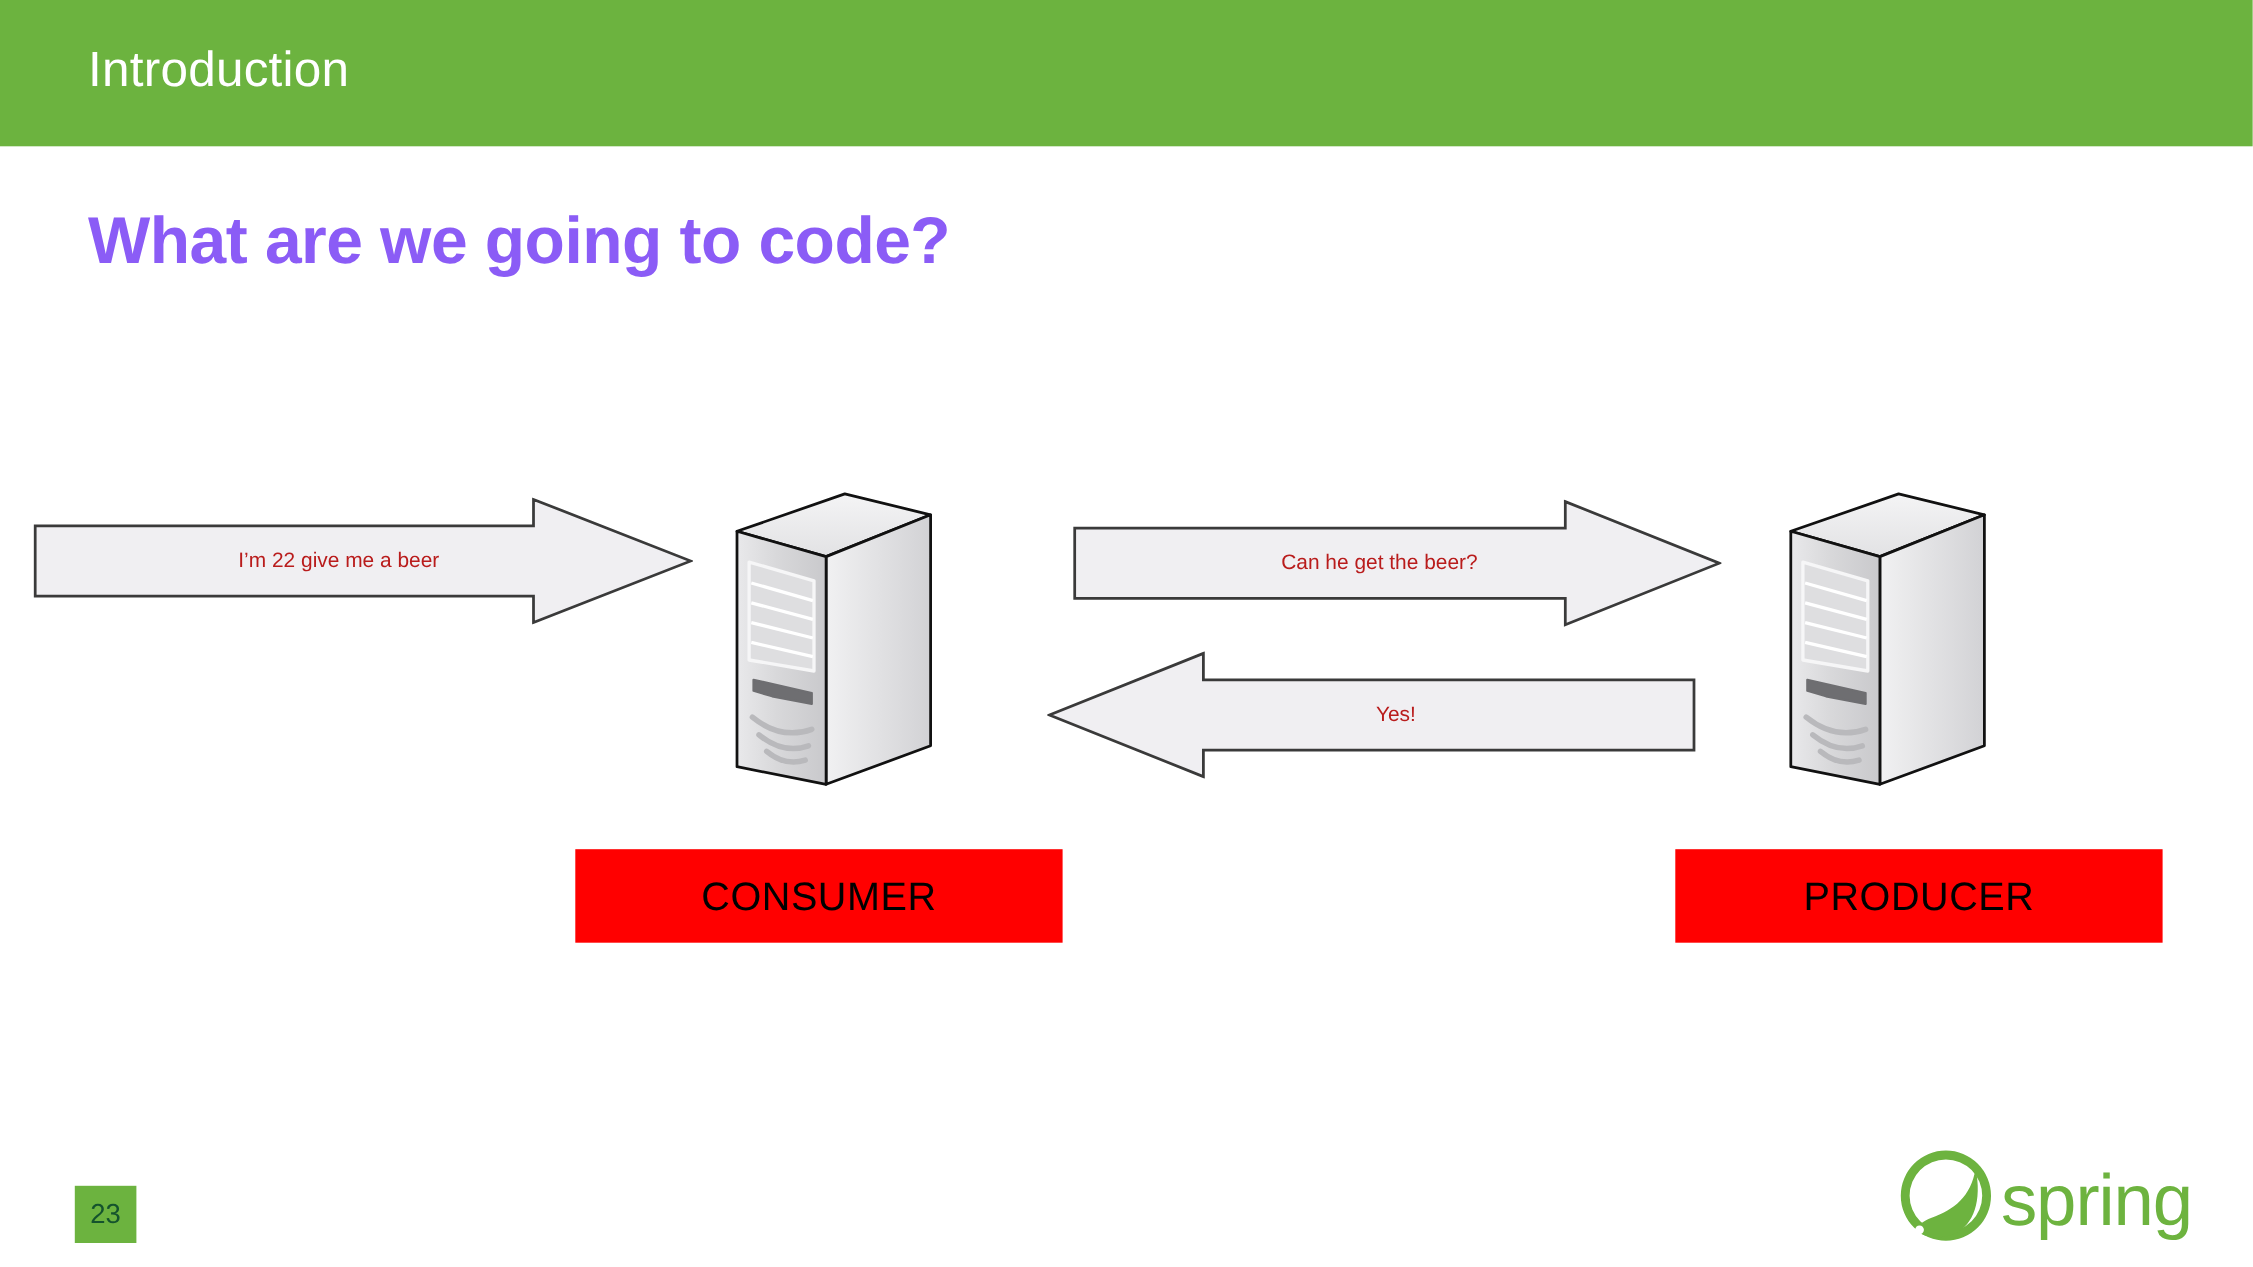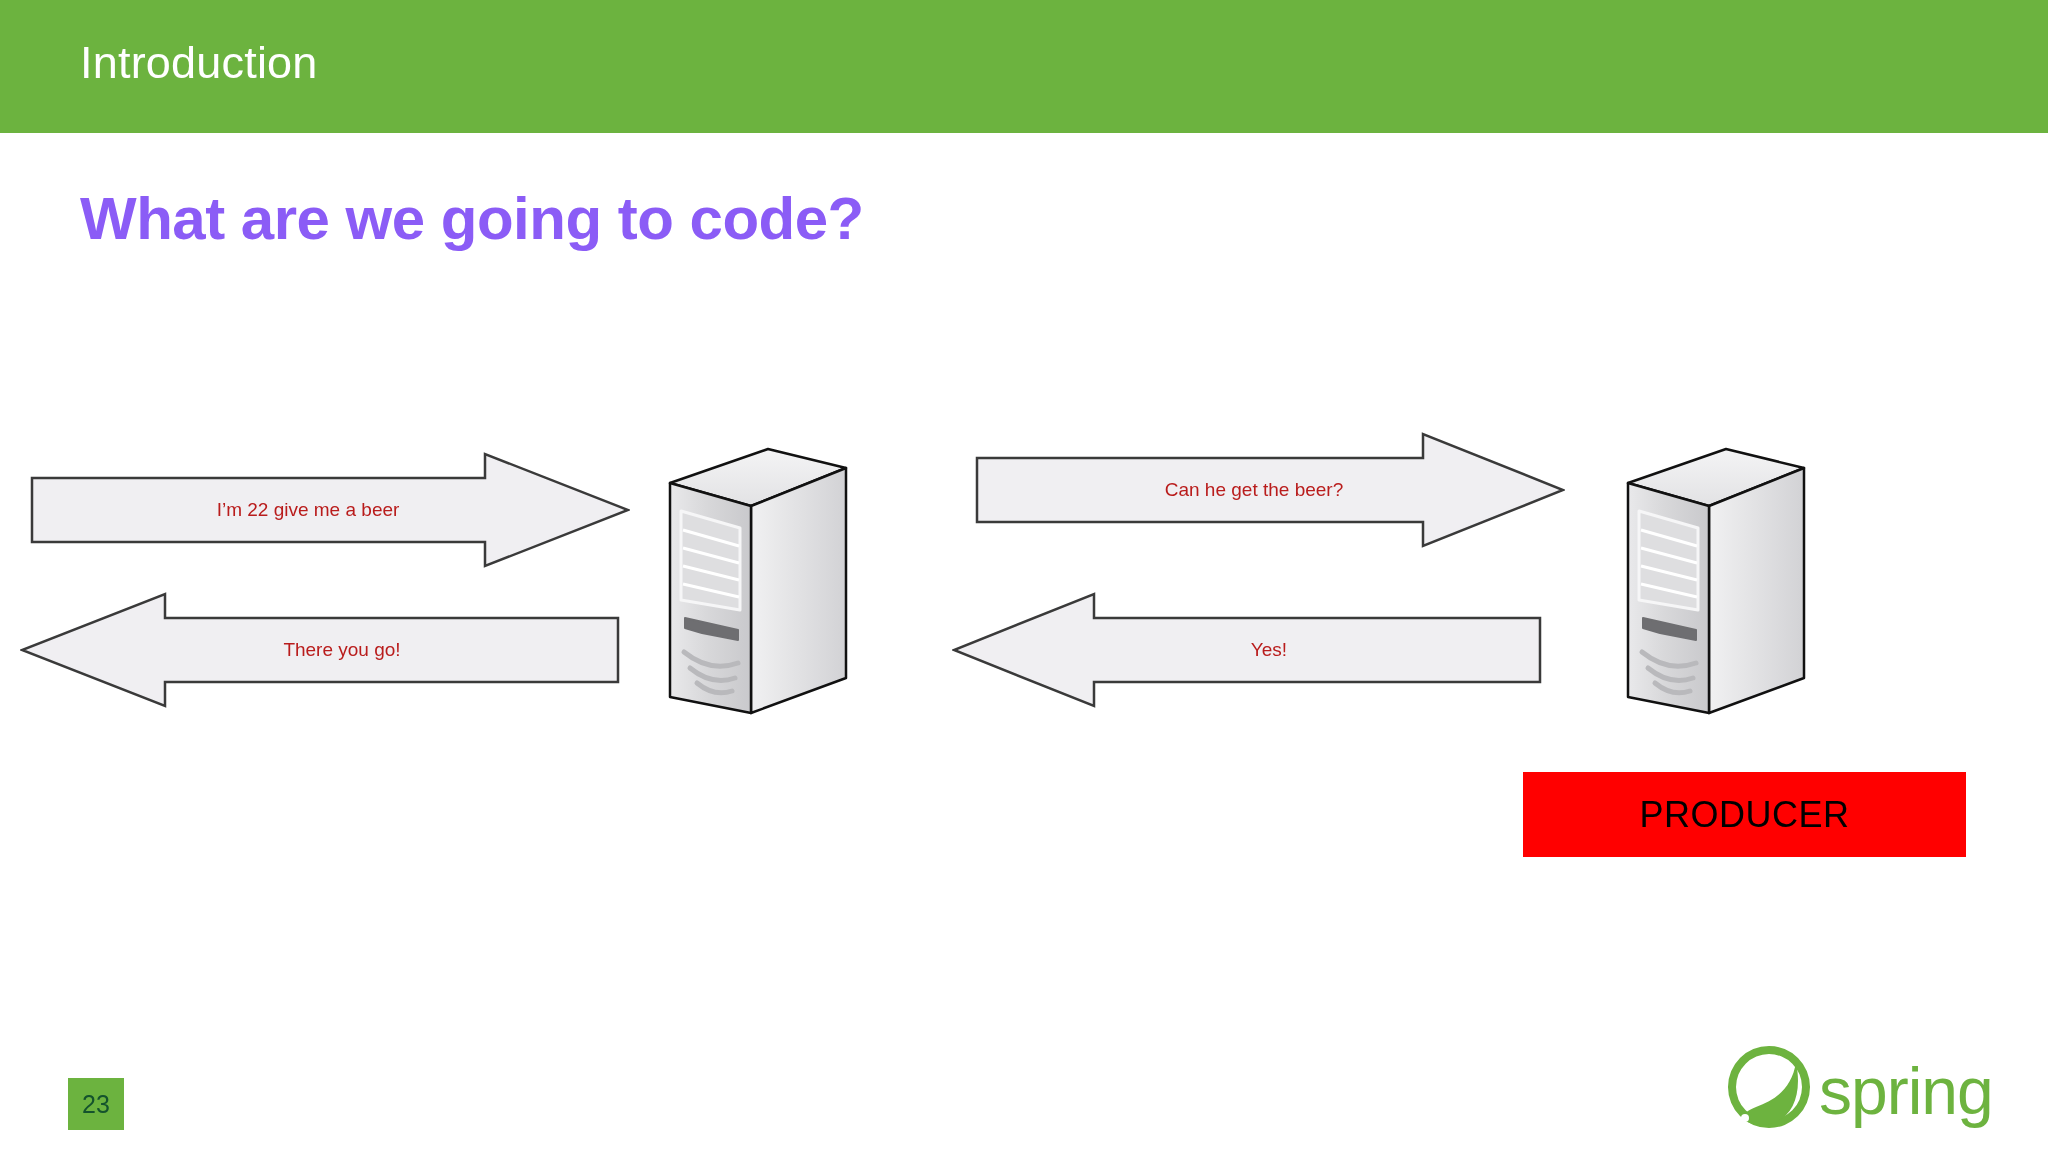--- a/index.html
+++ b/index.html
@@ -52,21 +52,21 @@
     color:#b91c1c;
     white-space:nowrap;
     z-index:2;
     text-align:right;
   }
   .arrow-right .arrow-label { transform:translateX(-22px); }
   .arrow-left  .arrow-label { transform:translateX(22px); }
 
   #arrow-consumer-request { left:30px;   top:452px; width:600px; height:116px; }
   #arrow-consumer-reply   { left:20px;   top:592px; width:600px; height:116px; }
-  #arrow-producer-request { left:975px;  top:432px; width:590px; height:116px;padding-left:12px; }
+  #arrow-producer-request { left:975px;  top:454px; width:590px; height:116px;padding-left:12px; }
   #arrow-producer-reply   { left:952px;  top:592px; width:590px; height:116px; }
 
   
   .server {
     position:absolute;
     width:215px; height:290px;
   }
   #server-consumer { left:650px;  top:430px; }
   #server-producer { left:1608px; top:430px; }
 
@@ -106,26 +106,20 @@
 
   <div class="slide-title">What are we going to code?</div>
 
   <div class="arrow arrow-right" id="arrow-consumer-request">
     <svg width="600" height="116" viewBox="0 0 600 116">
       <polygon points="2,26 455,26 455,2 598,58 455,114 455,90 2,90" fill="#F0EFF2" stroke="#3A3A3A" stroke-width="2.5" stroke-linejoin="miter"></polygon>
     </svg>
     <span class="arrow-label">I’m 22 give me a beer</span>
   </div>
 
-  <div class="arrow arrow-left" id="arrow-consumer-reply">
-    <svg width="600" height="116" viewBox="0 0 600 116">
-      <polygon points="598,26 145,26 145,2 2,58 145,114 145,90 598,90" fill="#F0EFF2" stroke="#3A3A3A" stroke-width="2.5" stroke-linejoin="miter"></polygon>
-    </svg>
-    <span class="arrow-label">There you go!</span>
-  </div>
 
   <div class="arrow arrow-right" id="arrow-producer-request">
     <svg width="590" height="116" viewBox="0 0 590 116">
       <polygon points="2,26 448,26 448,2 588,58 448,114 448,90 2,90" fill="#F0EFF2" stroke="#3A3A3A" stroke-width="2.5" stroke-linejoin="miter"></polygon>
     </svg>
     <span class="arrow-label">Can he get the beer?</span>
   </div>
 
   <div class="arrow arrow-left" id="arrow-producer-reply">
     <svg width="590" height="116" viewBox="0 0 590 116">
@@ -183,20 +177,21 @@
       <line x1="33" y1="118" x2="89" y2="133" stroke="#ffffff" stroke-width="3"></line>
       <line x1="33" y1="136" x2="89" y2="150" stroke="#ffffff" stroke-width="3"></line>
       <line x1="33" y1="154" x2="89" y2="167" stroke="#ffffff" stroke-width="3"></line>
       <polygon points="35,188 88,200 88,210 52,203 35,198" fill="#6E6E71" stroke="#6E6E71" stroke-width="2" stroke-linejoin="round"></polygon>
       <path d="M34,222 Q60,243 88,233" fill="none" stroke="#B9B9BC" stroke-width="5" stroke-linecap="round"></path>
       <path d="M40,238 Q62,256 85,248" fill="none" stroke="#B9B9BC" stroke-width="5" stroke-linecap="round"></path>
       <path d="M47,253 Q64,267 82,261" fill="none" stroke="#B9B9BC" stroke-width="5" stroke-linecap="round"></path>
     </svg>
   </div>
 
+  <div class="role-label" id="label-consumer">CONSUMER</div>
 
   <div class="role-label" id="label-producer">PRODUCER</div>
 
   <div class="page-number">23</div>
 
   <div class="spring-logo">
     <svg width="278" height="95" viewBox="0 0 278 95">
 
       <g>
         <path d="M47,6 A41,41 0 1,0 47,88 A41,41 0 1,0 47,6 Z

